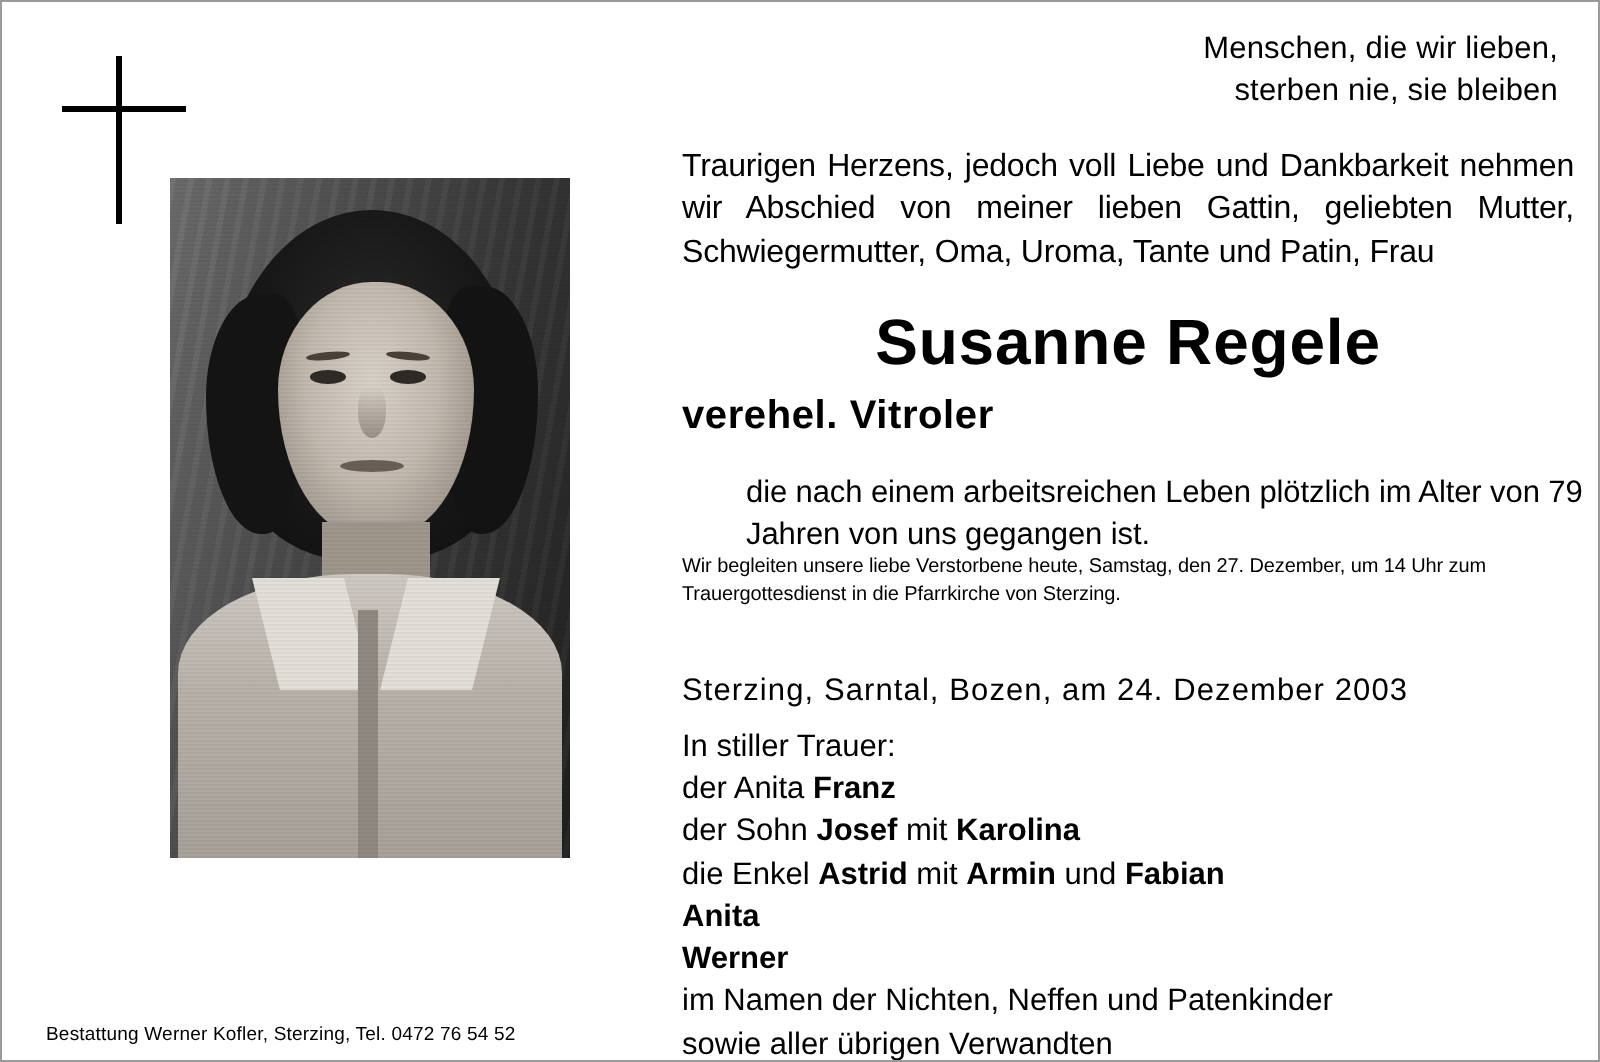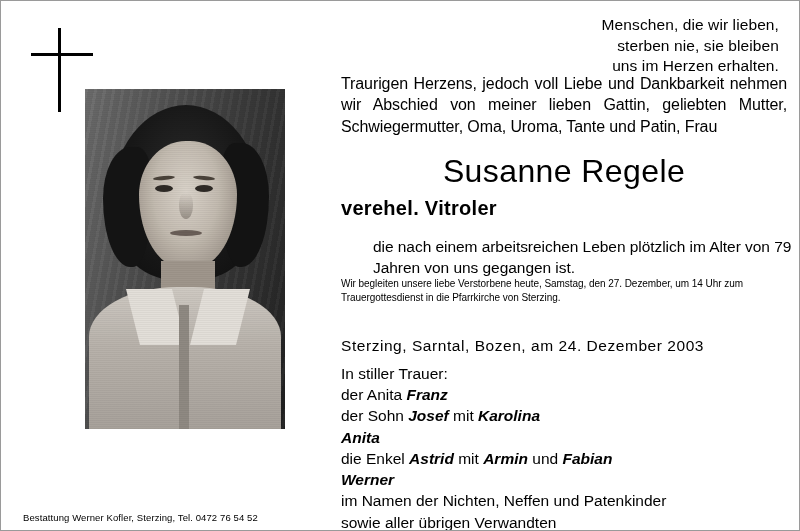--- a/index.html
+++ b/index.html
@@ -221,21 +221,21 @@
     text-align-last: left;
     letter-spacing: -.1px;
   }
   .name {
     position: absolute;
     left: 0;
     top: 152px;
     width: 446px;
     text-align: center;
     font-size: 32px;
-    font-weight: normal;
+    font-weight: bold;
     letter-spacing: .4px;
   }
   .name-sub {
     position: absolute;
     left: 0;
     top: 196px;
     width: 446px;
     text-align: left;
     font-size: 20px;
     font-weight: bold;
@@ -270,21 +270,21 @@
   }
   .mourning {
     position: absolute;
     left: 0;
     top: 362px;
     width: 446px;
     font-size: 15.5px;
     line-height: 1.37;
   }
   .mourning .row { white-space: nowrap; }
-  .mourning b { font-weight: bold; font-style: italic; }
+  .mourning b { font-weight: bold; }
 
   .footer {
     position: absolute;
     left: 22px;
     bottom: 7px;
     font-size: 9.5px;
     letter-spacing: .1px;
     color: #000;
   }
 </style>
@@ -321,39 +321,38 @@
       <div class="grain"></div>
     </div>
 
   </div>
 
   <div class="right-col">
 
     <div class="motto">
       <div>Menschen, die wir lieben,</div>
       <div>sterben nie, sie bleiben</div>
-      <div>uns im Herzen erhalten.</div>
     </div>
 
     <div class="intro">Traurigen Herzens, jedoch voll Liebe und Dankbarkeit nehmen wir Abschied von meiner lieben Gattin, geliebten Mutter, Schwiegermutter, Oma, Uroma, Tante und Patin, Frau</div>
 
     <div class="name">Susanne Regele</div>
     <div class="name-sub">verehel. Vitroler</div>
 
     <div class="para1">die nach einem arbeitsreichen Leben plötzlich im Alter von 79 Jahren von uns gegangen ist.</div>
     <div class="para2">Wir begleiten unsere liebe Verstorbene heute, Samstag, den 27. Dezember, um 14 Uhr zum Trauergottesdienst in die Pfarrkirche von Sterzing.</div>
 
     <div class="places">Sterzing, Sarntal, Bozen, am 24. Dezember 2003</div>
 
     <div class="mourning">
       <div class="row">In stiller Trauer:</div>
       <div class="row"><span>der Anita </span><b>Franz</b></div>
       <div class="row"><span>der Sohn </span><b>Josef</b><span> mit </span><b>Karolina</b></div>
+      <div class="row"><span>die Enkel </span><b>Astrid</b><span> mit </span><b>Armin</b><span> und </span><b>Fabian</b></div>
       <div class="row"><b>Anita</b></div>
-      <div class="row"><span>die Enkel </span><b>Astrid</b><span> mit </span><b>Armin</b><span> und </span><b>Fabian</b></div>
       <div class="row"><b>Werner</b></div>
       <div class="row">im Namen der Nichten, Neffen und Patenkinder</div>
       <div class="row">sowie aller übrigen Verwandten</div>
     </div>
 
   </div>
 
   <div class="footer">Bestattung Werner Kofler, Sterzing, Tel. 0472 76 54 52</div>
 
 </div>

